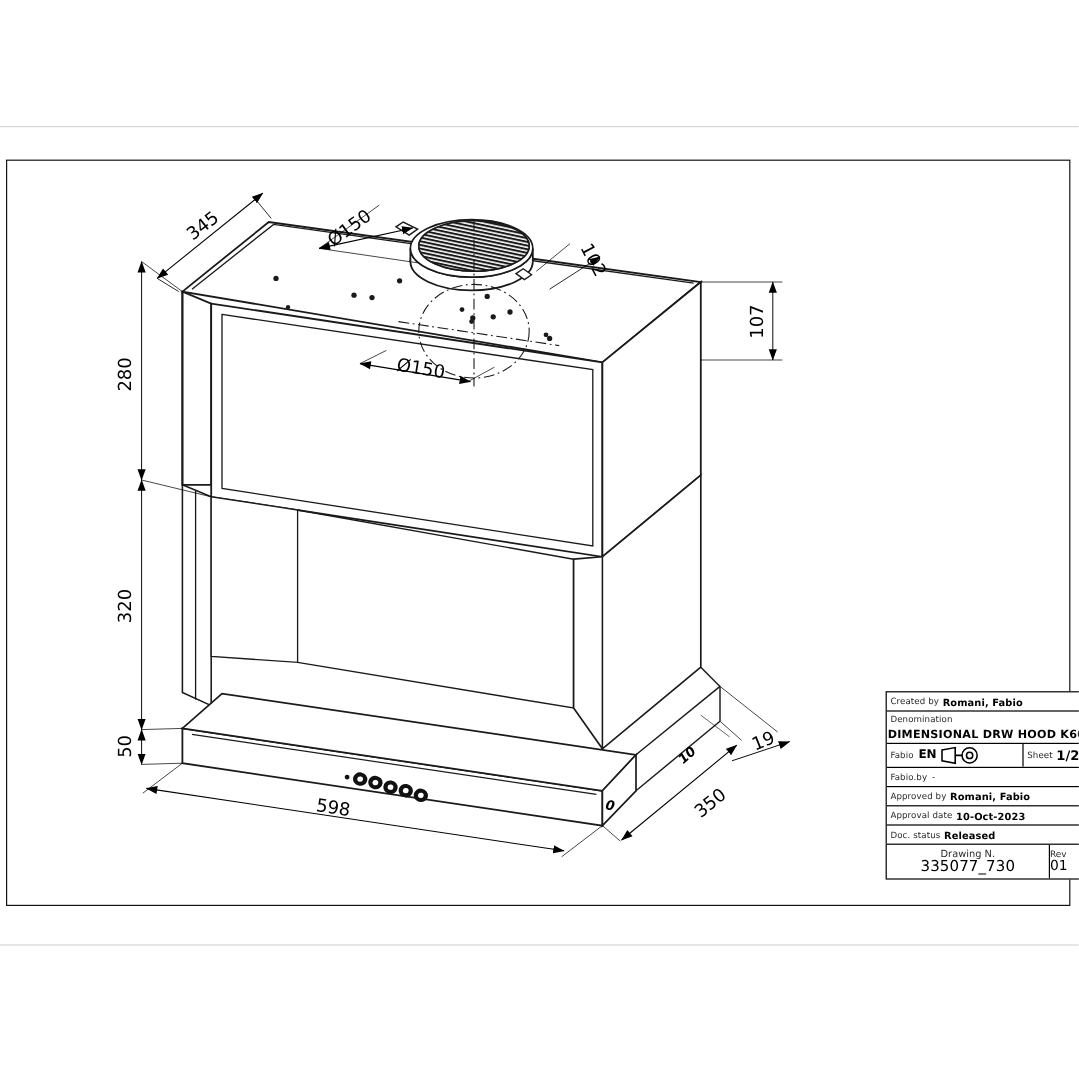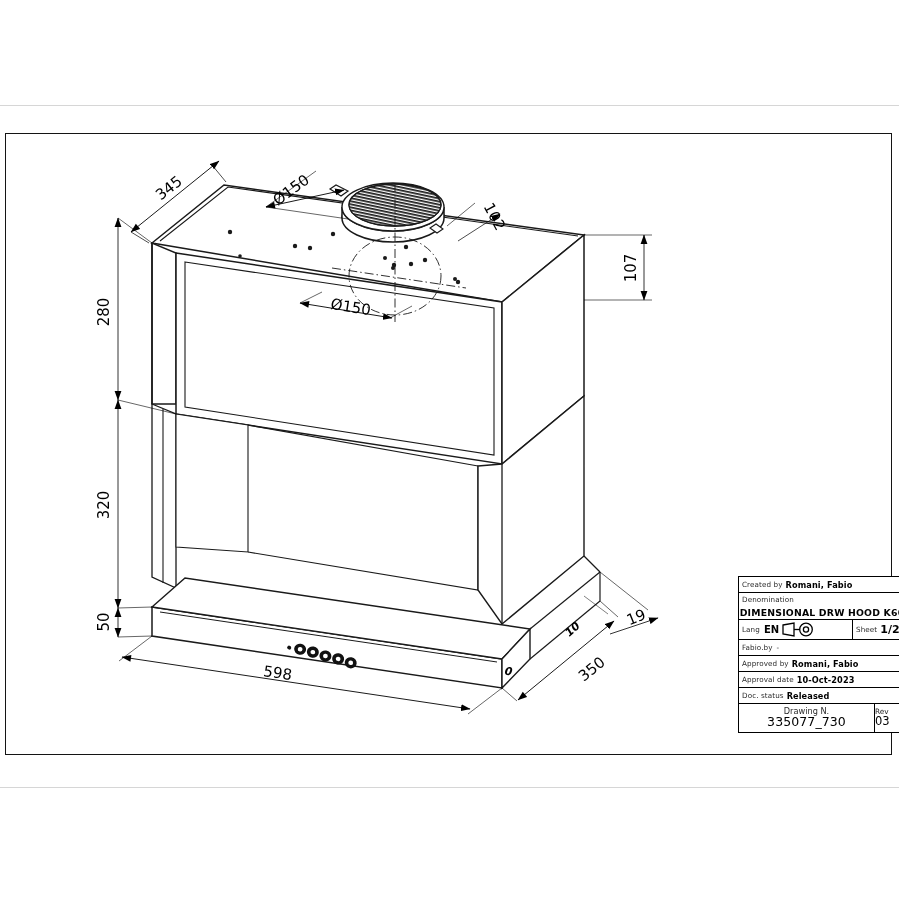--- a/index.html
+++ b/index.html
@@ -380,21 +380,21 @@
 
     <div class="tb-row" id="tb-denom-label">
       <span class="tb-lbl">Denomination</span>
     </div>
     <div class="tb-row" id="tb-denom-value">
       <span class="tb-val">DIMENSIONAL  DRW  HOOD  K60</span>
     </div>
 
     <div class="tb-row" id="tb-lang-row">
       <div class="tb-cell-lang">
-        <span class="tb-lbl">Lang</span>
+        <span class="tb-lbl">Fabio</span>
         <span id="lang-value">EN</span>
         <span id="projection-symbol">
           <svg width="32" height="15" viewBox="0 0 32 15" xmlns="http://www.w3.org/2000/svg">
             <path d="M1,3 L12,1 L12,14 L1,12 Z" fill="none" stroke="#000" stroke-width="1.3"></path>
             <line x1="12" y1="7.5" x2="18" y2="7.5" stroke="#000" stroke-width="1.3"></line>
             <circle cx="24" cy="7.5" r="6.3" fill="none" stroke="#000" stroke-width="1.3"></circle>
             <circle cx="24" cy="7.5" r="2.6" fill="none" stroke="#000" stroke-width="1.3"></circle>
           </svg>
         </span>
       </div>
@@ -424,19 +424,19 @@
       <span class="tb-val">Released</span>
     </div>
 
     <div class="tb-row" id="tb-drawing-row">
       <div class="tb-cell-drawing">
         <span id="drawing-no-label">Drawing N.</span>
         <span id="drawing-no-value">335077_730</span>
       </div>
       <div class="tb-cell-rev">
         <span id="rev-label">Rev</span>
-        <span id="rev-value">03</span>
+        <span id="rev-value">01</span>
       </div>
     </div>
 
   </div>
 
 </div>
 
 </body></html>

